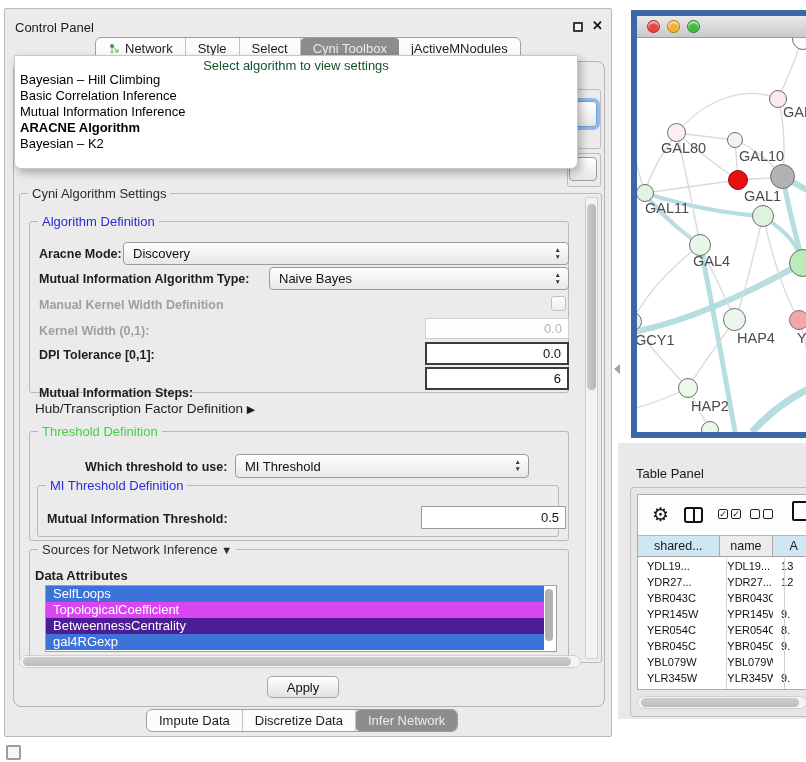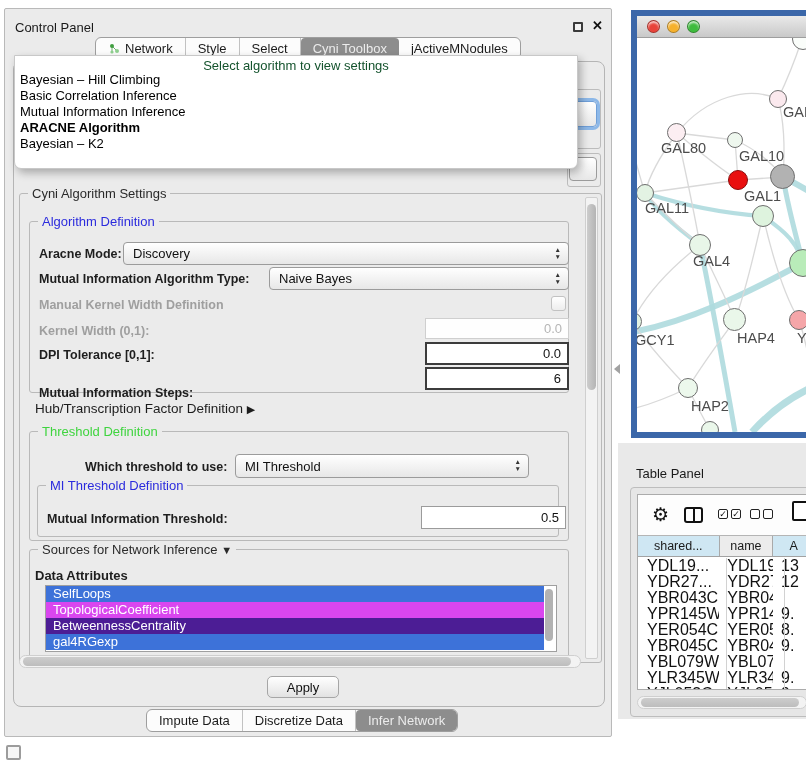--- a/index.html
+++ b/index.html
@@ -101,21 +101,21 @@
   .tp-colicon { position:absolute; left:46px; top:12px; width:19px; height:16px; border:2px solid #111; border-radius:3px; }
   .tp-colicon::after { content:""; position:absolute; left:6.5px; top:0; bottom:0; width:2px; background:#111; }
   .chk { position:absolute; width:10px; height:10px; border:1.5px solid #222; border-radius:2px;
          font-size:9px; line-height:9px; text-align:center; color:#111; background:#fff; }
   .tp-doc { position:absolute; left:154px; top:6px; width:16px; height:20px; border:2px solid #111; border-radius:2px; background:#fff; }
   .tp-head { position:absolute; left:0; top:40px; right:0; height:22px; display:flex; border-top:1px solid #b5b5b5; border-bottom:1px solid #a2a2a2; }
   .tp-hcell { height:100%; font-size:12.5px; color:#1a1a1a; display:flex; align-items:center; justify-content:center;
               border-right:1px solid #a9a9a9; background:#ececec; }
   .tp-rows { position:absolute; left:0; top:63px; right:0; bottom:0; background:#fff; overflow:hidden; }
   .tp-row { display:flex; height:16px; }
-  .tp-cell { font-size:16px; color:#111; line-height:16px; white-space:nowrap; overflow:hidden; }
+  .tp-cell { font-size:11px; color:#111; line-height:16px; white-space:nowrap; overflow:hidden; }
   .tp-vline { position:absolute; top:0; bottom:0; width:1px; background:#d2d2d2; }
 
   .divider-handle { position:absolute; left:614px; top:364px; width:0; height:0;
                     border-top:5px solid transparent; border-bottom:5px solid transparent; border-right:6px solid #a2a2a2; }
   .bl-icon { position:absolute; left:6px; top:745px; width:15px; height:15px; border:2px solid #9c9c9c; border-radius:2px; background:#f6f6f6; }
 </style>
 </head>
 <body>
 
 <div id="root">

